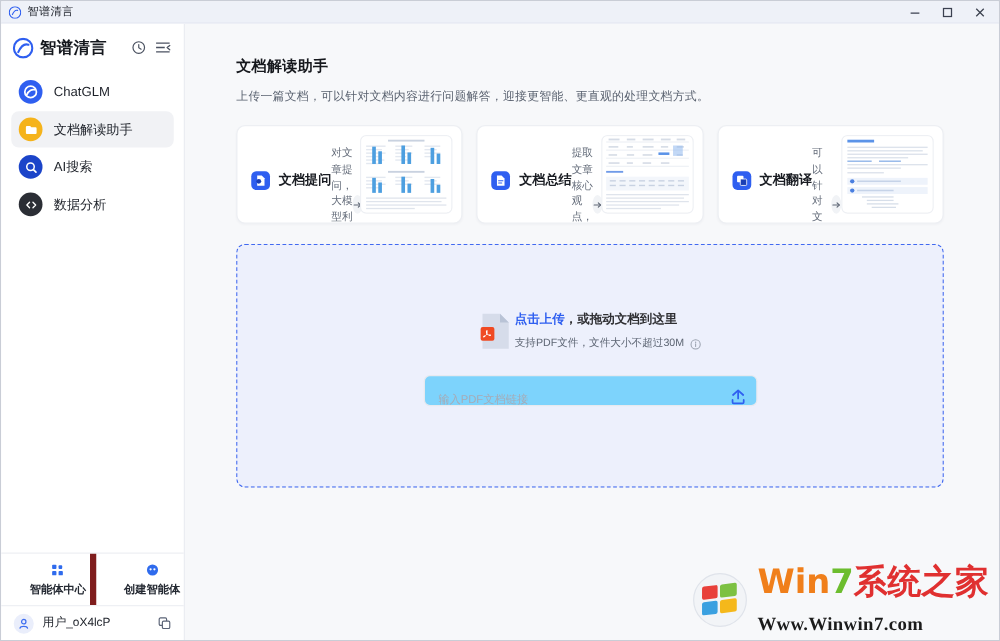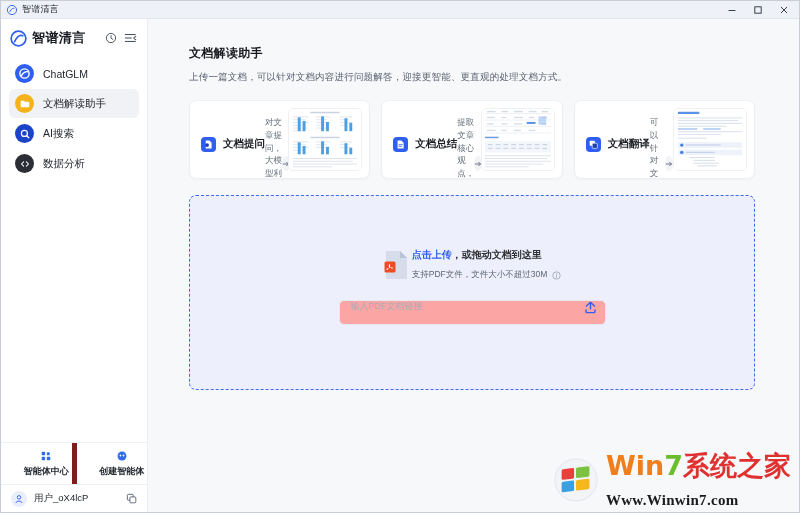--- a/index.html
+++ b/index.html
@@ -130,22 +130,22 @@
   .pdf-ico { width: 27px; height: 32px; flex: none; }
   .pdf-ico svg { display: block; }
   .up-texts { display: flex; flex-direction: column; gap: 7px; }
   .up-title { font-size: 10px; font-weight: bold; color: #2f2f33; }
   .up-title .lnk { color: #2f5ff0; }
   .up-hint { font-size: 8.5px; color: #5d6573; display: flex; align-items: center; gap: 5px; }
   .info-ico { color: #9aa1ae; display: flex; }
   .info-ico svg { display: block; }
 
   .url-row {
-    margin-top: 19px; width: 267px; height: 25px; background: #fca5a5; border: 1px solid #e7e9ef;
-    border-radius: 5px; display: flex; align-items: flex-start; padding: 0 8px 0 11px; gap: 6px;
+    margin-top: 19px; width: 267px; height: 25px; background: #7dd3fc; border: 1px solid #e7e9ef;
+    border-radius: 5px; display: flex; align-items: flex-end; padding: 0 8px 0 11px; gap: 6px;
   }
   .url-input {
     flex: 1 1 auto; border: none; outline: none; background: transparent;
     font-size: 9px; color: #1d2129; font-family: inherit;
   }
   .url-input::placeholder { color: #a6abb6; }
   .url-send { color: #2f5ff0; display: flex; align-items: center; }
   .url-send svg { display: block; }
 
   

